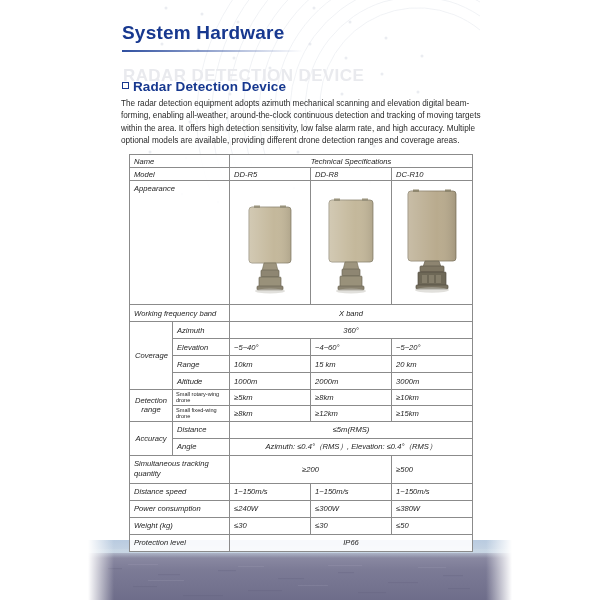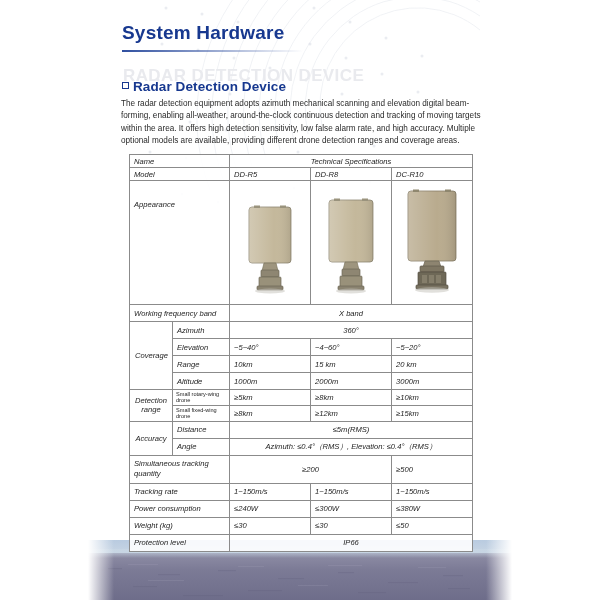--- a/index.html
+++ b/index.html
@@ -221,21 +221,21 @@
       <td class="lbl" colspan="2">Name</td>
       <td class="c" colspan="3">Technical Specifications</td>
     </tr>
     <tr>
       <td class="lbl" colspan="2">Model</td>
       <td>DD-R5</td>
       <td>DD-R8</td>
       <td>DC-R10</td>
     </tr>
     <tr>
-      <td class="lbl" colspan="2" style="vertical-align:top;padding-top:19px">Appearance</td>
+      <td class="lbl" colspan="2" style="vertical-align:top;padding-top:3px">Appearance</td>
       <td class="appear">
         <div class="radar">
           <svg width="62" height="100" viewBox="0 0 62 100">
             <g>
               <rect x="10" y="8" width="42" height="56" rx="3" fill="#c4b89b" stroke="#8e8672" stroke-width=".8"></rect>
               <rect x="10" y="8" width="42" height="56" rx="3" fill="url(#g1)"></rect>
               <defs>
                   <linearGradient id="g1" x1="0" y1="0" x2="1" y2="0">
                 <stop offset="0" stop-color="#fff" stop-opacity=".25"></stop>
                 <stop offset=".6" stop-color="#fff" stop-opacity="0"></stop>
@@ -358,21 +358,21 @@
       <td class="lbl">Angle</td>
       <td class="c" colspan="3">Azimuth: ≤0.4°（RMS）, Elevation: ≤0.4°（RMS）</td>
     </tr>
 
     <tr>
       <td class="lbl" colspan="2" style="height:24px;line-height:10px">Simultaneous tracking quantity</td>
       <td class="c" colspan="2">≥200</td>
       <td>≥500</td>
     </tr>
     <tr class="r-tall">
-      <td class="lbl" colspan="2">Tracking rate</td>
+      <td class="lbl" colspan="2">Distance speed</td>
       <td>1~150m/s</td>
       <td>1~150m/s</td>
       <td>1~150m/s</td>
     </tr>
     <tr class="r-tall">
       <td class="lbl" colspan="2">Power consumption</td>
       <td>≤240W</td>
       <td>≤300W</td>
       <td>≤380W</td>
     </tr>

